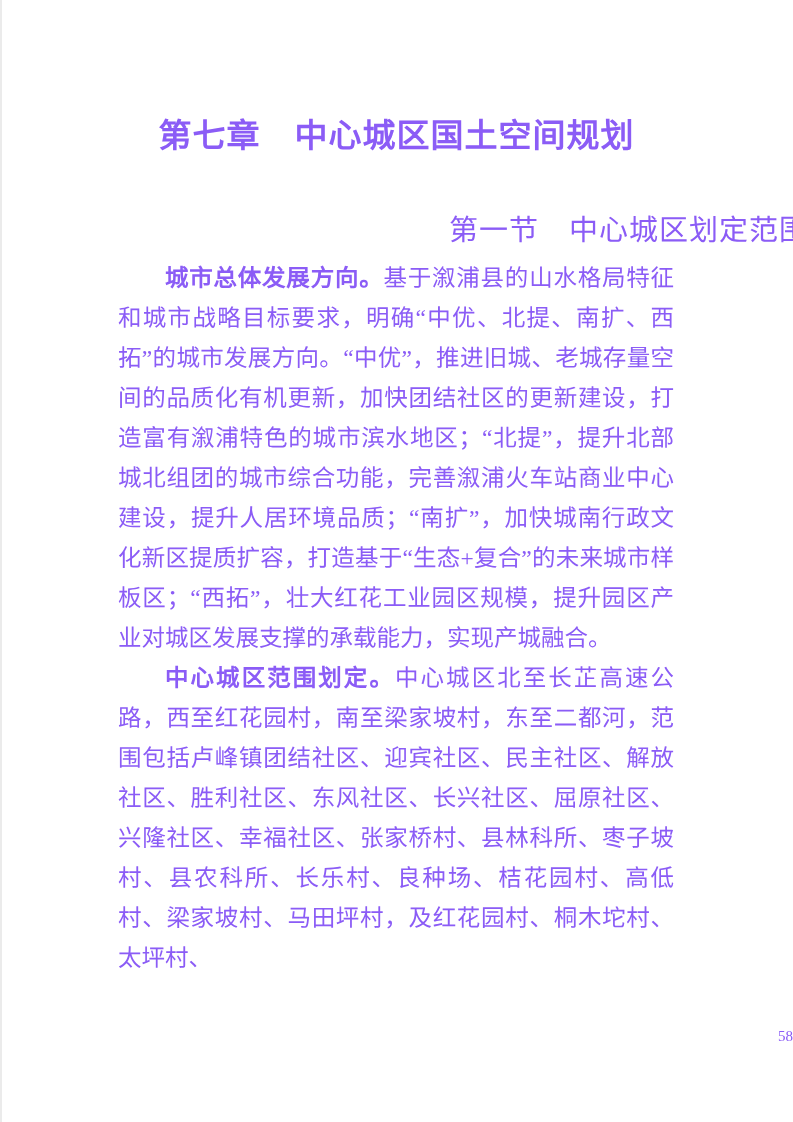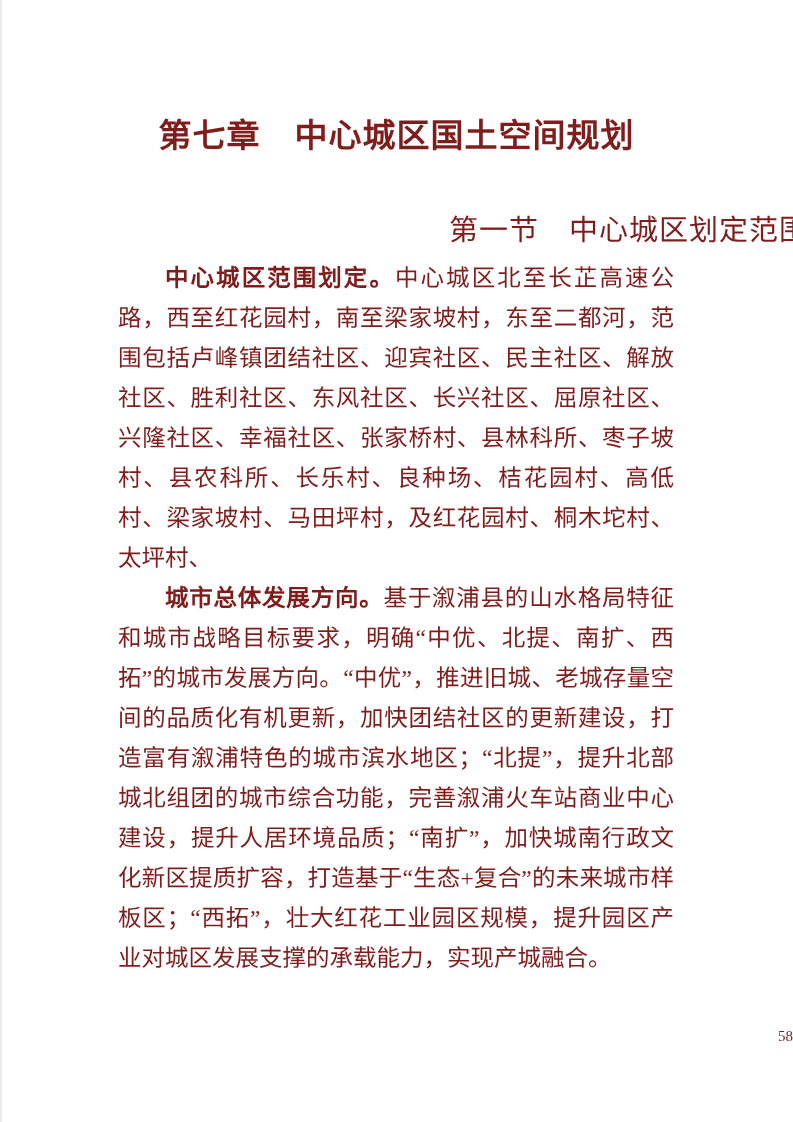--- a/index.html
+++ b/index.html
@@ -5,21 +5,21 @@
   html, body {
     margin: 0;
     padding: 0;
     background: #ffffff;
   }
   .page {
     position: relative;
     width: 793px;
     height: 1122px;
     background: #ffffff;
-    color: #7f1d1d;
+    color: #8b5cf6;
     font-family: "Liberation Serif", "DejaVu Serif", serif;
     overflow: hidden;
   }
   .page-edge {
     position: absolute;
     left: 0;
     top: 0;
     width: 2px;
     height: 100%;
     background: #ebebeb;
@@ -83,19 +83,19 @@
 <body>
 
 <div class="page">
   <div class="page-edge"></div>
 
   <h1 class="chapter-title">第七章　中心城区国土空间规划</h1>
 
   <h2 class="section-title">第一节　中心城区划定范围</h2>
 
   <div class="body-text">
+    <p class="para"><span class="lead">城市总体发展方向。</span><span>基于溆浦县的山水格局特征和城市战略目标要求，明确“中优、北提、南扩、西拓”的城市发展方向。“中优”，推进旧城、老城存量空间的品质化有机更新，加快团结社区的更新建设，打造富有溆浦特色的城市滨水地区；“北提”，提升北部城北组团的城市综合功能，完善溆浦火车站商业中心建设，提升人居环境品质；“南扩”，加快城南行政文化新区提质扩容，打造基于“生态+复合”的未来城市样板区；“西拓”，壮大红花工业园区规模，提升园区产业对城区发展支撑的承载能力，实现产城融合。</span></p>
+
     <p class="para"><span class="lead">中心城区范围划定。</span><span>中心城区北至长芷高速公路，西至红花园村，南至梁家坡村，东至二都河，范围包括卢峰镇团结社区、迎宾社区、民主社区、解放社区、胜利社区、东风社区、长兴社区、屈原社区、兴隆社区、幸福社区、张家桥村、县林科所、枣子坡村、县农科所、长乐村、良种场、桔花园村、高低村、梁家坡村、马田坪村，及红花园村、桐木坨村、太坪村、</span></p>
-
-    <p class="para"><span class="lead">城市总体发展方向。</span><span>基于溆浦县的山水格局特征和城市战略目标要求，明确“中优、北提、南扩、西拓”的城市发展方向。“中优”，推进旧城、老城存量空间的品质化有机更新，加快团结社区的更新建设，打造富有溆浦特色的城市滨水地区；“北提”，提升北部城北组团的城市综合功能，完善溆浦火车站商业中心建设，提升人居环境品质；“南扩”，加快城南行政文化新区提质扩容，打造基于“生态+复合”的未来城市样板区；“西拓”，壮大红花工业园区规模，提升园区产业对城区发展支撑的承载能力，实现产城融合。</span></p>
   </div>
 
   <div class="page-number">58</div>
 </div>
 
 </body></html>

